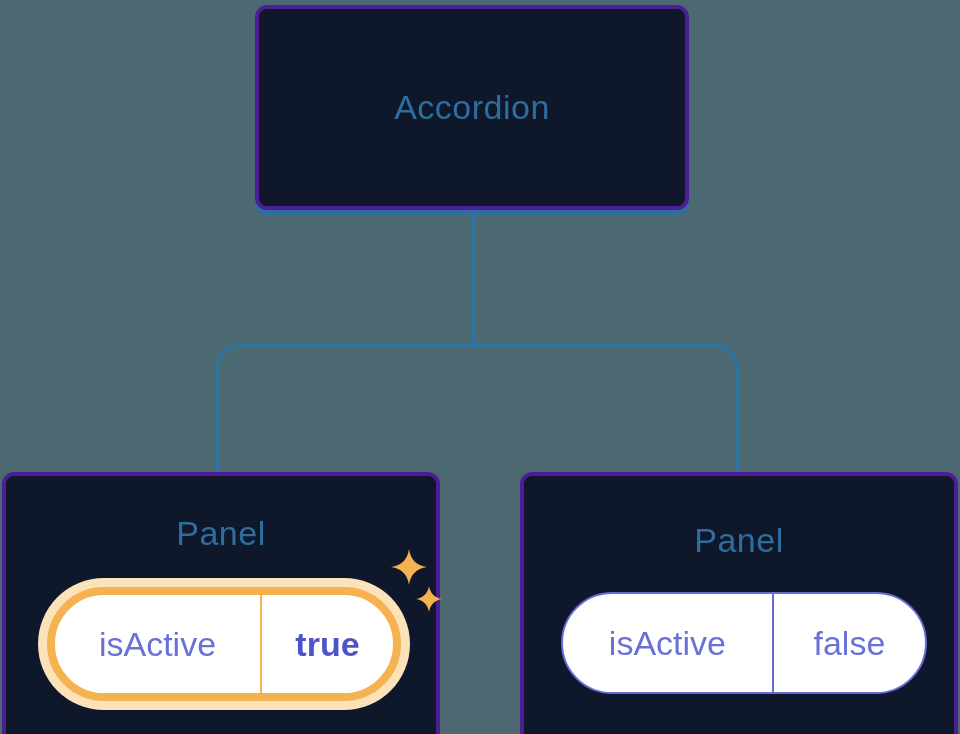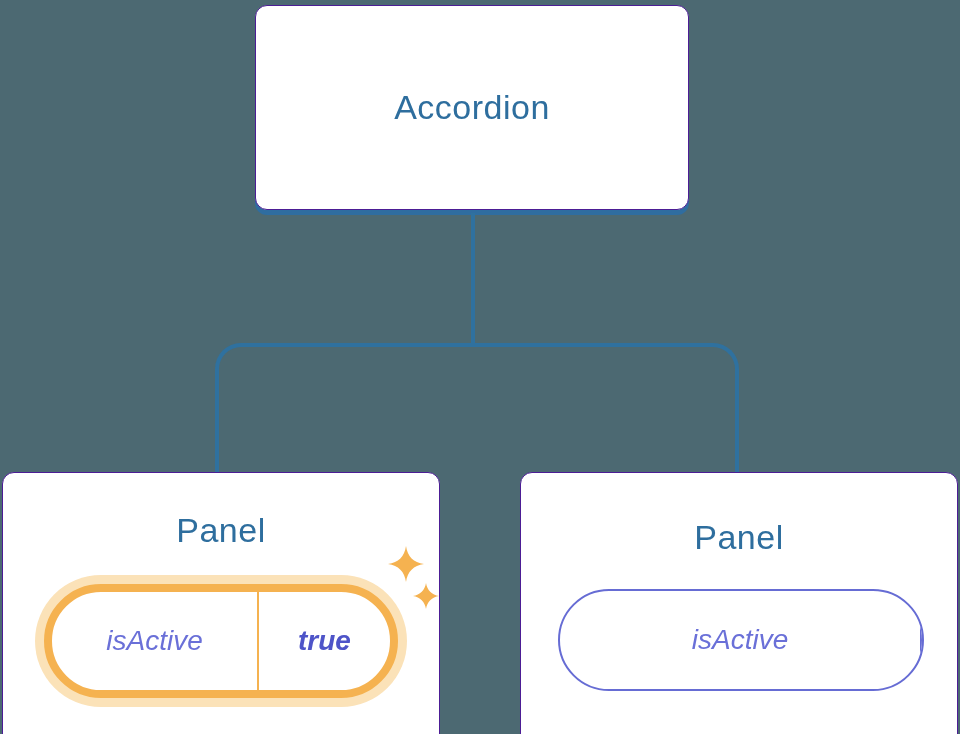--- a/index.html
+++ b/index.html
@@ -9,22 +9,22 @@
     position: relative;
     width: 960px;
     height: 734px;
     background: #4C6972;
     overflow: hidden;
   }
 
   
   .node {
     position: absolute;
-    background: #ffffff;
-    border: 1px solid #4c1d95;
+    background: #0f172a;
+    border: 4px solid #4c1d95;
     border-radius: 12px;
     box-shadow: 0 5px 0 #2F6DA0;
     box-sizing: border-box;
   }
   .node-root {
     left: 255px; top: 5px;
     width: 434px; height: 205px;
     display: flex; align-items: center; justify-content: center;
   }
   .node-label {
@@ -76,22 +76,21 @@
     box-sizing: border-box;
     background: #ffffff;
     display: flex;
     align-items: stretch;
     overflow: hidden;
   }
   .pill-cell {
     display: flex;
     align-items: center;
     justify-content: center;
-    font-size: 28px;
-    font-style: italic;
+    font-size: 34px;
   }
 
   .pill-active {
     left: 41px; top: 111px;
     width: 354px; height: 114px;
     border: 8px solid #F5B250;
     border-radius: 60px;
     box-shadow: 0 0 0 9px #FBE2B8;
   }
   .pill-active .pill-cell-name  { flex: 61 0 0; color: #6A70D8; }
@@ -141,16 +140,17 @@
       <path d="M38 37 C39 44 44 49 51 50 C44 51 39 56 38 63 C37 56 32 51 25 50 C32 49 37 44 38 37 Z" fill="#F5B250"></path>
     </svg>
   </div>
 
   <div class="node panel panel-right">
     <span class="panel-label">Panel</span>
 
     <div class="pill pill-inactive">
       <span class="pill-cell pill-cell-name">isActive</span>
       <span class="pill-divider"></span>
+      <span class="pill-cell pill-cell-value">false</span>
     </div>
   </div>
 
 </div>
 
 </body></html>

